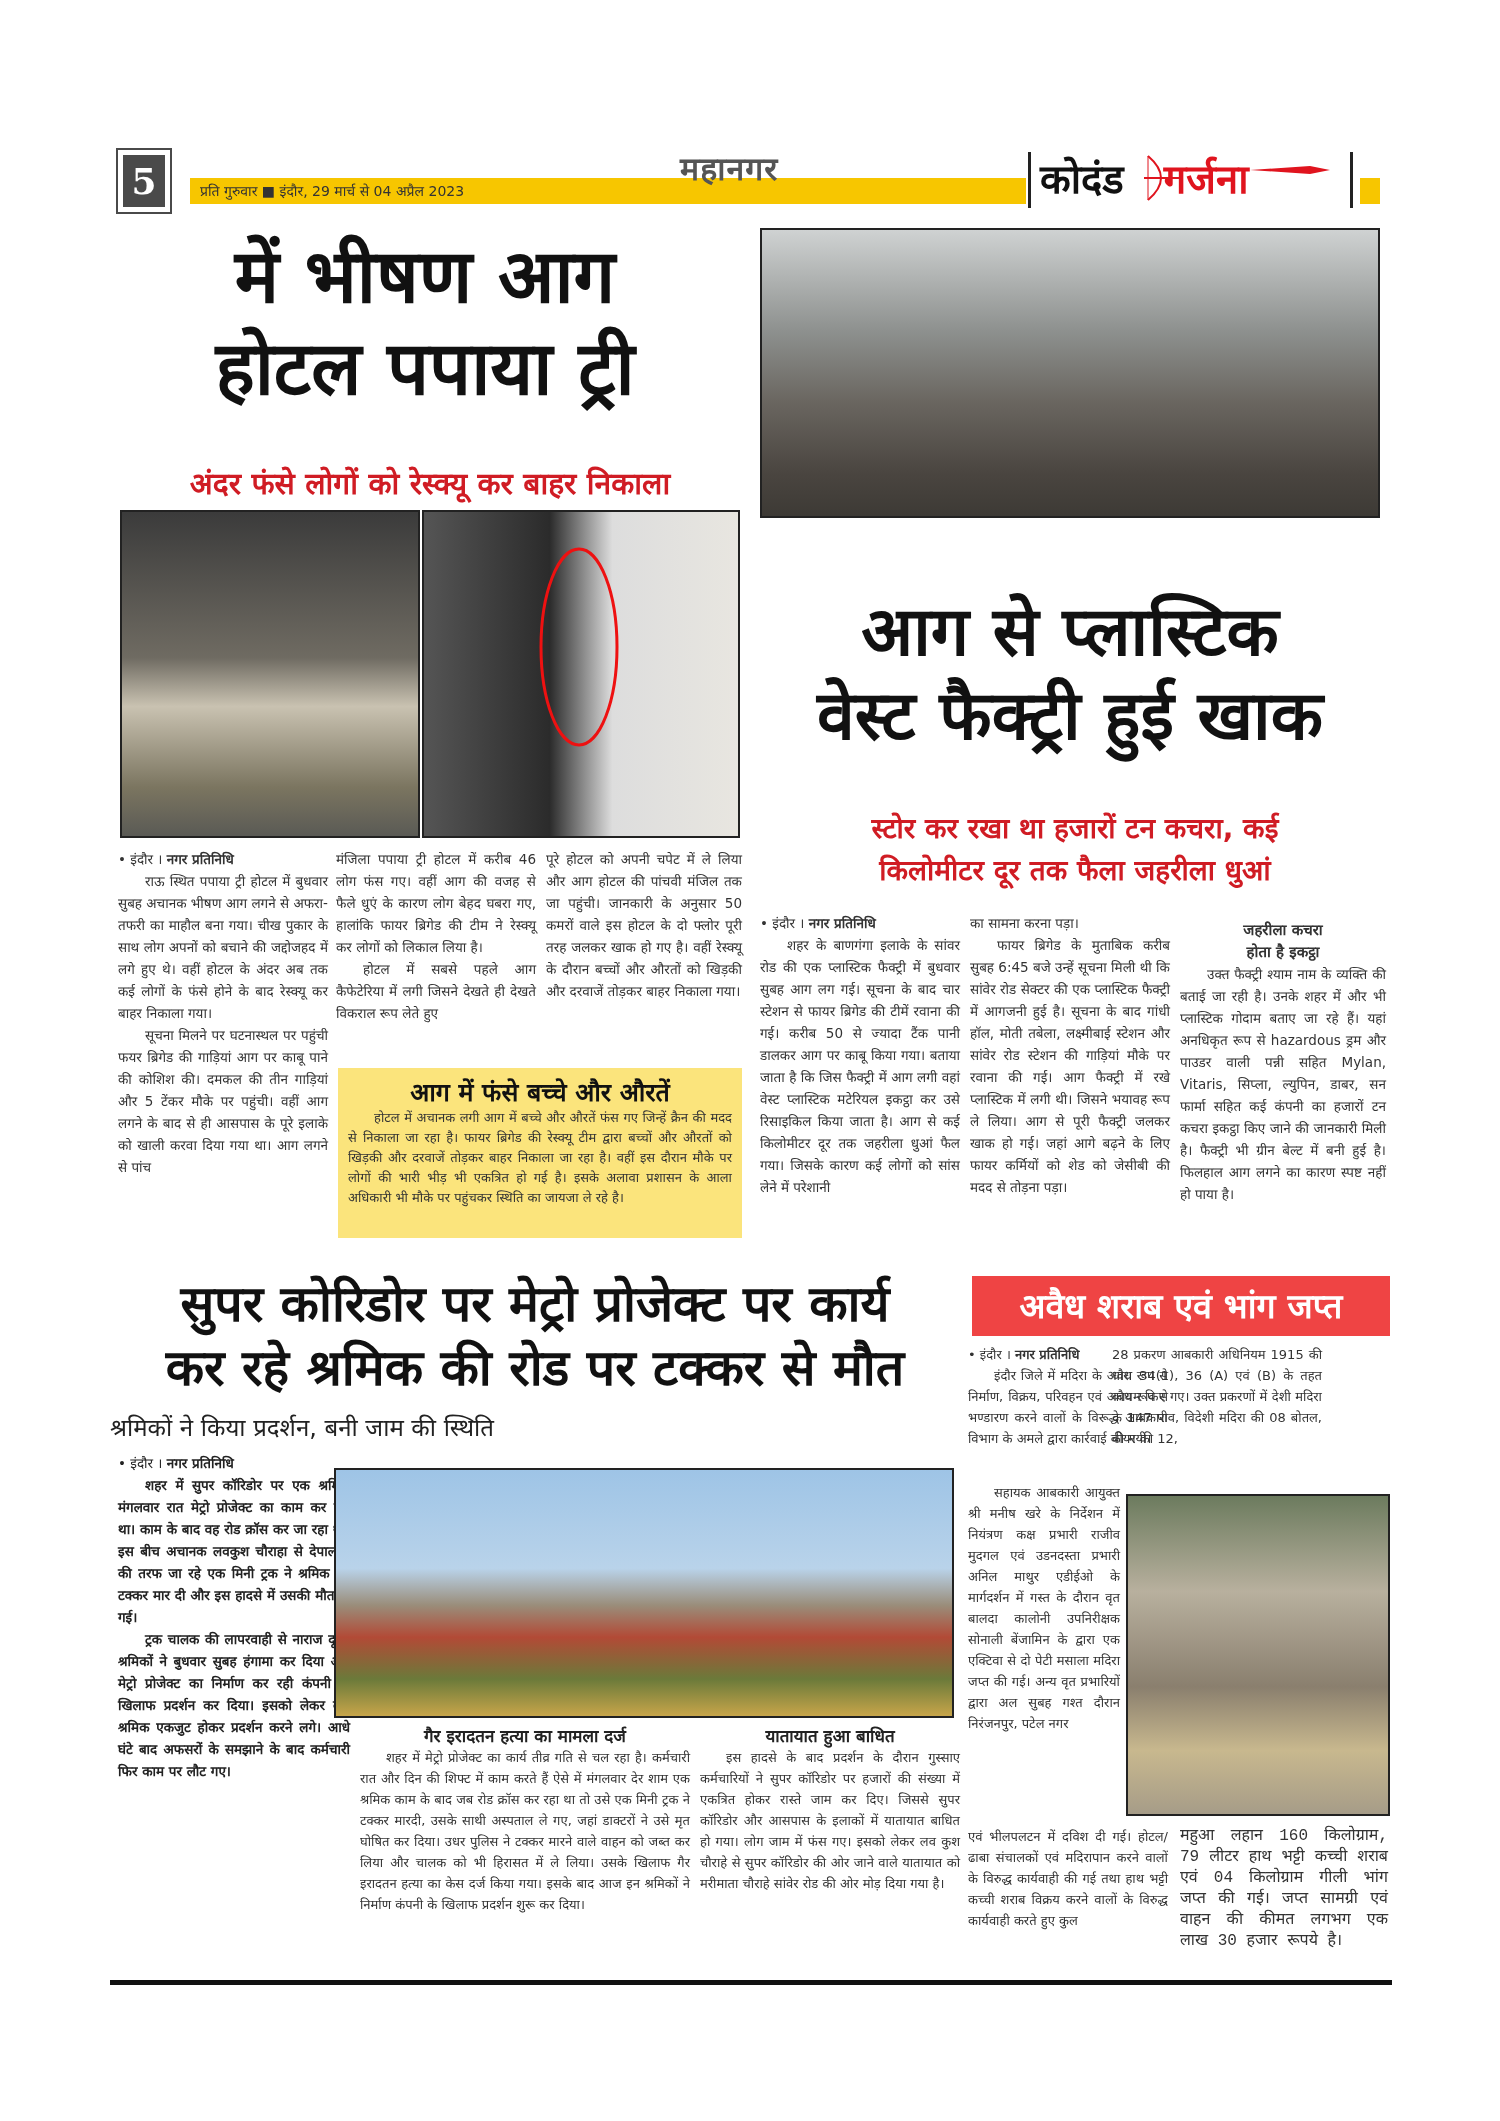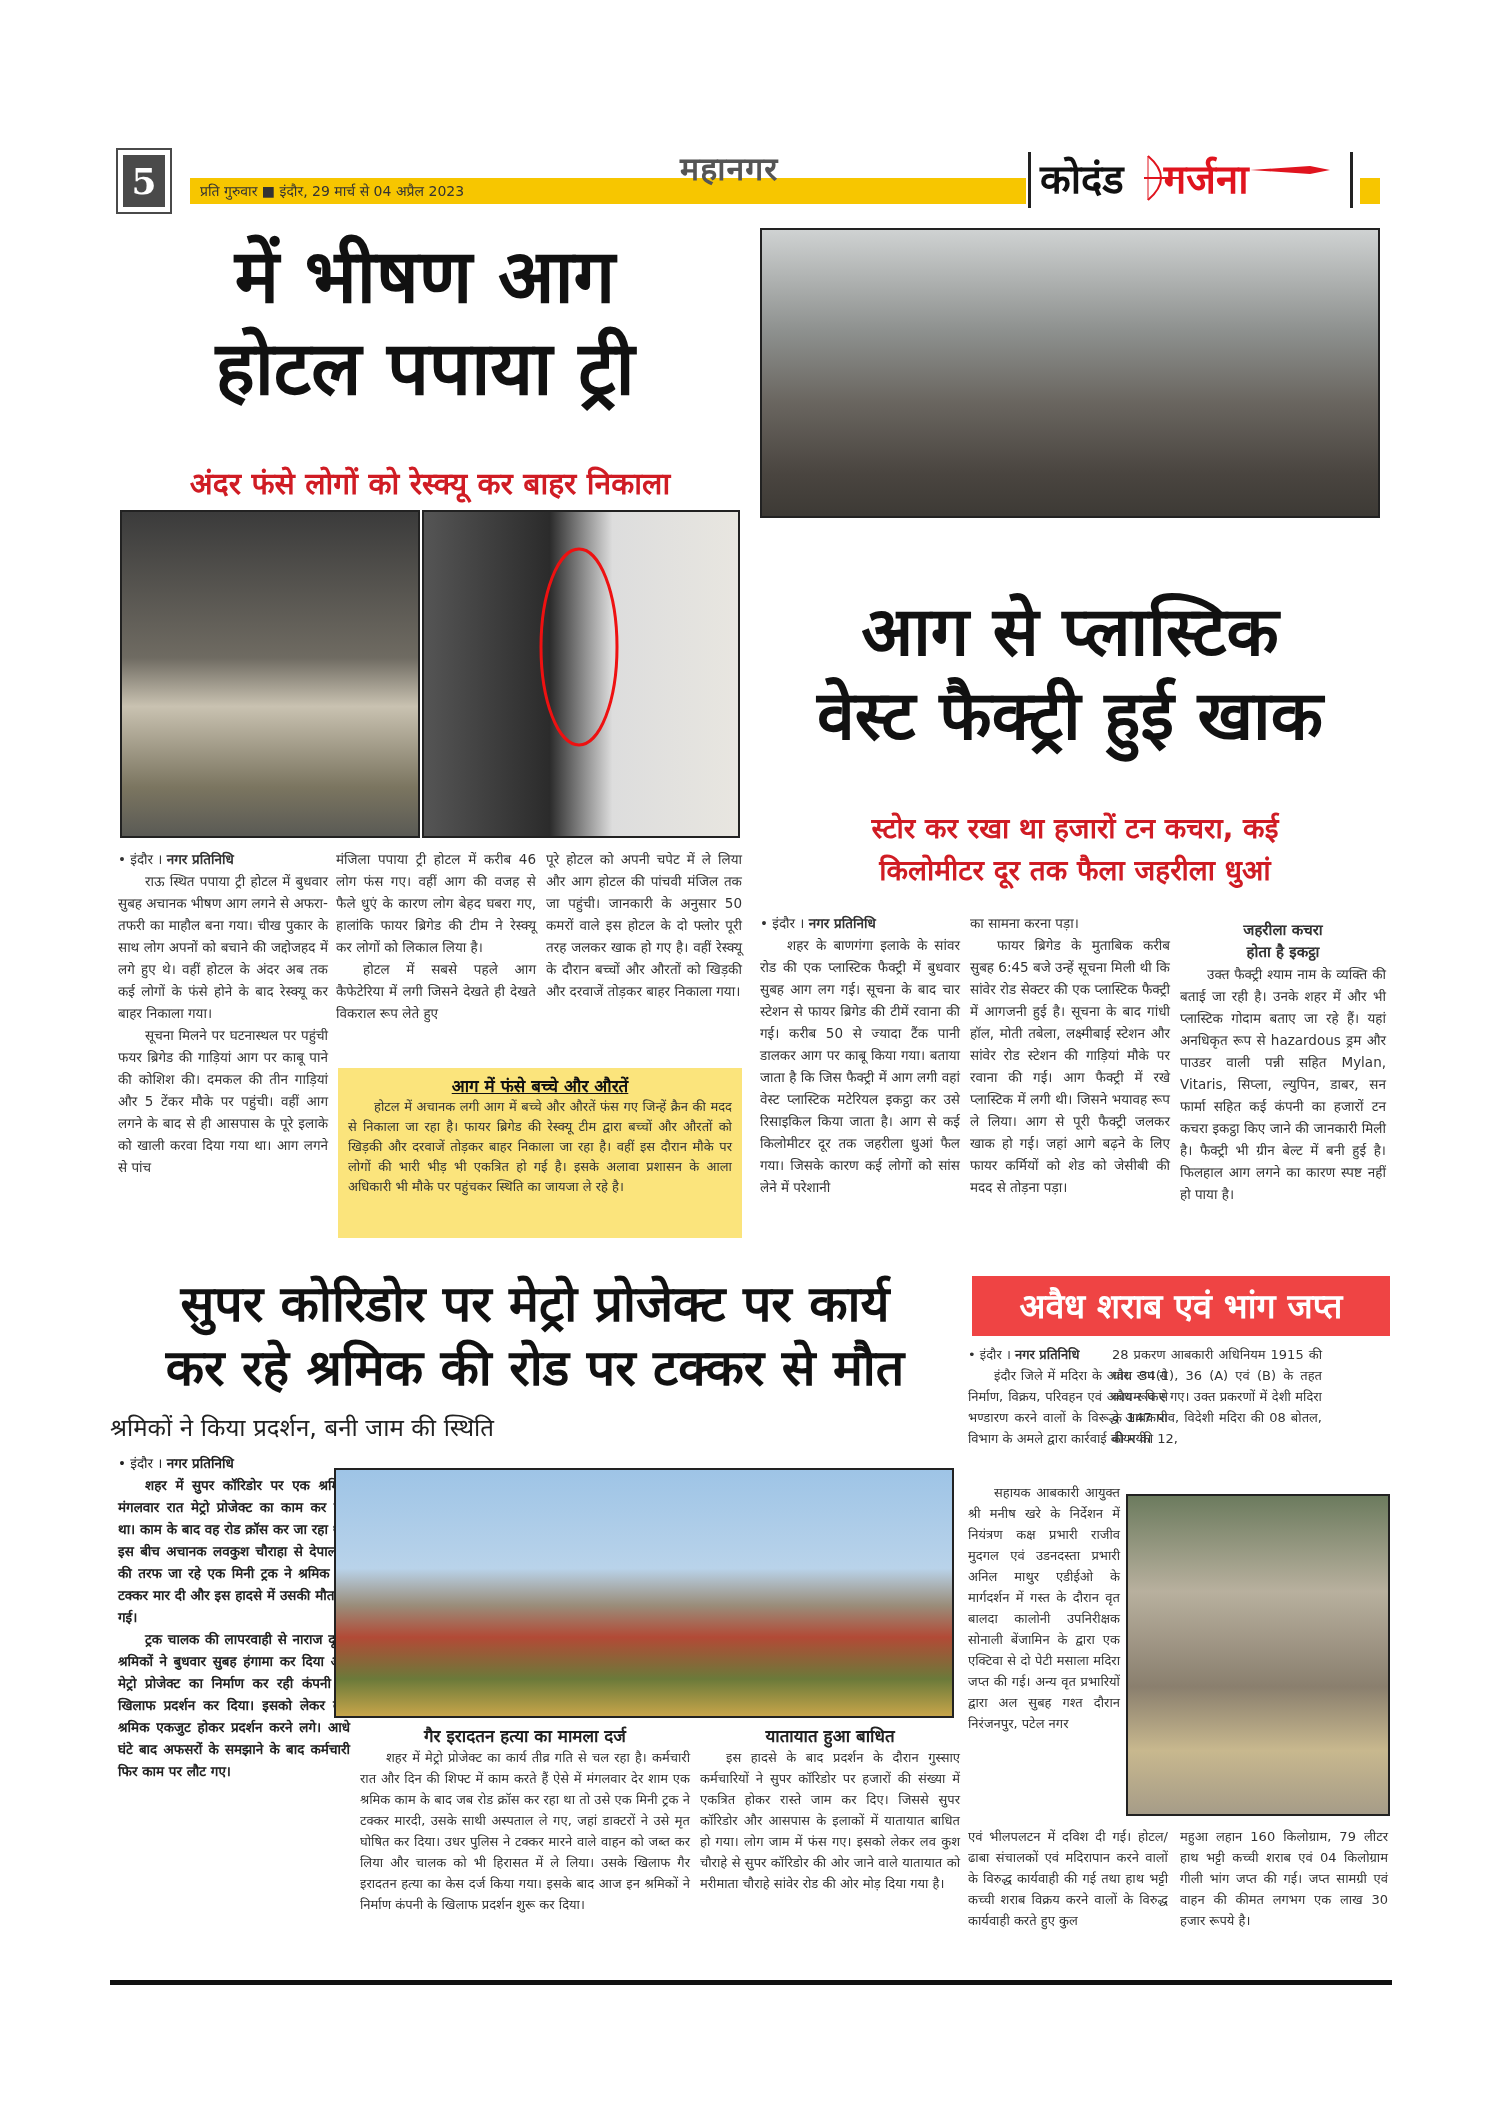--- a/index.html
+++ b/index.html
@@ -64,21 +64,21 @@
   <p>सूचना मिलने पर घटनास्थल पर पहुंची फयर ब्रिगेड की गाड़ियां आग पर काबू पाने की कोशिश की। दमकल की तीन गाड़ियां और 5 टेंकर मौके पर पहुंची। वहीं आग लगने के बाद से ही आसपास के पूरे इलाके को खाली करवा दिया गया था। आग लगने से पांच</p>
 </div>
 <div class="abs col" style="left:336px;top:848px;width:200px;">
   <p style="text-indent:0">मंजिला पपाया ट्री होटल में करीब 46 लोग फंस गए। वहीं आग की वजह से फैले धुएं के कारण लोग बेहद घबरा गए, हालांकि फायर ब्रिगेड की टीम ने रेस्क्यू कर लोगों को लिकाल लिया है।</p>
   <p>होटल में सबसे पहले आग कैफेटेरिया में लगी जिसने देखते ही देखते विकराल रूप लेते हुए</p>
 </div>
 <div class="abs col" style="left:546px;top:848px;width:196px;">
   <p style="text-indent:0">पूरे होटल को अपनी चपेट में ले लिया और आग होटल की पांचवी मंजिल तक जा पहुंची। जानकारी के अनुसार 50 कमरों वाले इस होटल के दो फ्लोर पूरी तरह जलकर खाक हो गए है। वहीं रेस्क्यू के दौरान बच्चों और औरतों को खिड़की और दरवाजें तोड़कर बाहर निकाला गया।</p>
 </div>
 <div class="abs" style="left:338px;top:1068px;width:404px;height:170px;background:#fbe47c;padding:6px 10px;">
-  <div style="text-align:center;font-size:17px;font-weight:bold;color:#111;text-decoration:underline;">आग में फंसे बच्चे और औरतें</div>
+  <div style="text-align:center;font-size:25px;font-weight:bold;color:#111;">आग में फंसे बच्चे और औरतें</div>
   <div class="col" style="text-indent:2em;font-size:13px;line-height:20px;">होटल में अचानक लगी आग में बच्चे और औरतें फंस गए जिन्हें क्रैन की मदद से निकाला जा रहा है। फायर ब्रिगेड की रेस्क्यू टीम द्वारा बच्चों और औरतों को खिड़की और दरवाजें तोड़कर बाहर निकाला जा रहा है। वहीं इस दौरान मौके पर लोगों की भारी भीड़ भी एकत्रित हो गई है। इसके अलावा प्रशासन के आला अधिकारी भी मौके पर पहुंचकर स्थिति का जायजा ले रहे है।</div>
 </div>
 
 <div class="abs photo" style="left:760px;top:228px;width:620px;height:290px;background:linear-gradient(180deg,#cfd2d2 0%,#8e918f 35%,#6a6660 60%,#4a4540 85%,#3d3a35 100%);"></div>
 <div class="abs h-big" style="left:760px;top:590px;width:620px;font-size:68px;line-height:84px;">
   <div>आग से प्लास्टिक</div>
   <div>वेस्ट फैक्ट्री हुई खाक</div>
 </div>
 <div class="abs" style="left:760px;top:808px;width:630px;text-align:center;font-size:28px;line-height:42px;font-weight:bold;color:#d01c24;">
   <div>स्टोर कर रखा था हजारों टन कचरा, कई</div>
@@ -129,15 +129,15 @@
 <div class="abs col" style="left:1112px;top:1344px;width:210px;font-size:13px;line-height:21px;">
   <p style="text-indent:0">28 प्रकरण आबकारी अधिनियम 1915 की धारा 34(1), 36 (A) एवं (B) के तहत कायम किए गए। उक्त प्रकरणों में देशी मदिरा के 147 पाव, विदेशी मदिरा की 08 बोतल, बीयर की 12,</p>
 </div>
 <div class="abs col" style="left:968px;top:1482px;width:152px;font-size:13px;line-height:21px;">
   <p>सहायक आबकारी आयुक्त श्री मनीष खरे के निर्देशन में नियंत्रण कक्ष प्रभारी राजीव मुदगल एवं उडनदस्ता प्रभारी अनिल माथुर एडीईओ के मार्गदर्शन में गस्त के दौरान वृत बालदा कालोनी उपनिरीक्षक सोनाली बेंजामिन के द्वारा एक एक्टिवा से दो पेटी मसाला मदिरा जप्त की गई। अन्य वृत प्रभारियों द्वारा अल सुबह गश्त दौरान निरंजनपुर, पटेल नगर</p>
 </div>
 <div class="abs photo" style="left:1126px;top:1494px;width:264px;height:322px;background:linear-gradient(180deg,#6c7b5e 0%,#b8b09e 30%,#8a7f6e 60%,#c8b88e 80%,#a69c88 100%);"></div>
 <div class="abs col" style="left:968px;top:1826px;width:200px;font-size:13px;line-height:21px;">
   <p style="text-indent:0">एवं भीलपलटन में दविश दी गई। होटल/ढाबा संचालकों एवं मदिरापान करने वालों के विरुद्ध कार्यवाही की गई तथा हाथ भट्टी कच्ची शराब विक्रय करने वालों के विरुद्ध कार्यवाही करते हुए कुल</p>
 </div>
-<div class="abs col" style="left:1180px;top:1826px;width:208px;font-size:13px;line-height:21px;">
+<div class="abs col" style="left:1180px;top:1826px;width:208px;font-size:16px;line-height:21px;font-family:Liberation Mono, monospace;">
   <p style="text-indent:0">महुआ लहान 160 किलोग्राम, 79 लीटर हाथ भट्टी कच्ची शराब एवं 04 किलोग्राम गीली भांग जप्त की गई। जप्त सामग्री एवं वाहन की कीमत लगभग एक लाख 30 हजार रूपये है।</p>
 </div>
 
 </body></html>

